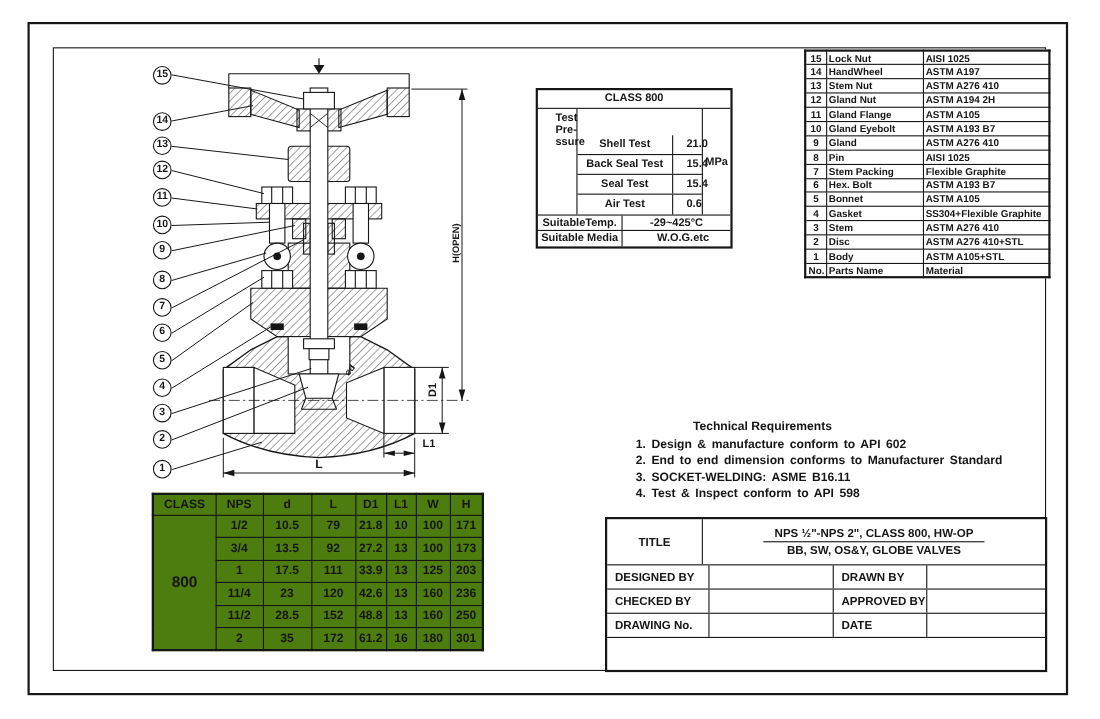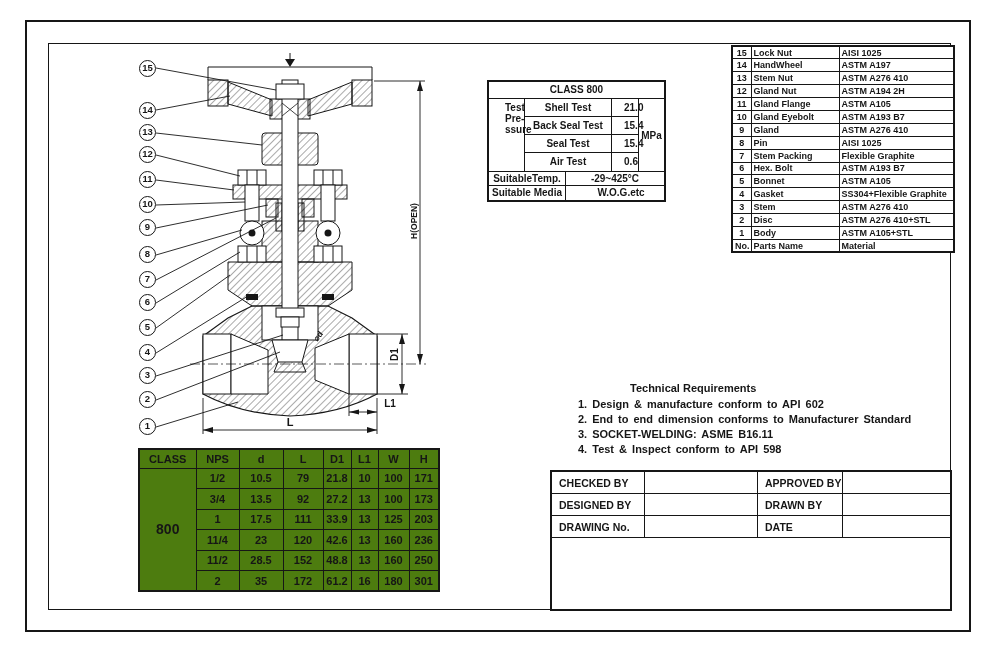--- a/index.html
+++ b/index.html
@@ -14,21 +14,21 @@
              font-size:9.5px; font-weight:bold; text-align:center; line-height:14px; background:#fff; }
   .dimlab { position:absolute; font-size:10px; font-weight:bold; text-align:center; }
   .rot90 { transform:rotate(-90deg); transform-origin:center; }
 
   
   .ptable { position:absolute; left:487px; top:80px; width:179px; border:2px solid #161616; background:#fff;
             font-size:10px; font-weight:bold; }
   .pt-title { height:17px; border-bottom:1.5px solid #161616; text-align:center; line-height:16px; }
   .pt-mid { display:flex; border-bottom:1.5px solid #161616; }
   .pt-group { width:36px; border-right:1.5px solid #161616; white-space:pre-line; padding:3px 0 0 16px; line-height:11px; }
-  .pt-inner { flex:1; }
+  .pt-inner { flex:1;margin-top:24px; }
   .pt-irow { display:flex; height:18px; border-bottom:1.5px solid #161616; }
   .pt-irow:last-child { border-bottom:none; }
   .pt-lab { flex:1; text-align:center; line-height:17px; }
   .pt-val { width:27px; border-left:1.5px solid #161616; text-align:center; line-height:17px;padding-left:12px; }
   .pt-unit { width:26px; border-left:1.5px solid #161616; display:flex; align-items:center; justify-content:center; }
   .pt-row { display:flex; height:14px; border-bottom:1.5px solid #161616; }
   .pt-row:last-child { border-bottom:none;gap:12px; }
   .pt-lab2 { width:77px; border-right:1.5px solid #161616; text-align:center; line-height:13px; }
   .pt-val2 { flex:1; text-align:center; line-height:13px; }
 
@@ -448,33 +448,40 @@
       <td>172</td>
       <td>61.2</td>
       <td>16</td>
       <td>180</td>
       <td>301</td>
     </tr>
   </tbody>
     </table>
 
   <div class="tblock">
+    <div class="tb-r1">
+      <div class="tb-title-label">TITLE</div>
+      <div class="tb-title-content">
+        <div class="tb-line1">NPS ½"-NPS 2", CLASS 800, HW-OP</div>
+        <div class="tb-line2">BB, SW, OS&amp;Y, GLOBE VALVES</div>
+      </div>
+    </div>
+    <div class="tb-row">
+      <div class="tb-cell tb-l1">DESIGNED BY</div>
+      <div class="tb-cell tb-v1"></div>
+      <div class="tb-cell tb-l2">DRAWN BY</div>
+      <div class="tb-cell tb-v2"></div>
+    </div>
     <div class="tb-row">
       <div class="tb-cell tb-l1">CHECKED  BY</div>
       <div class="tb-cell tb-v1"></div>
       <div class="tb-cell tb-l2">APPROVED BY</div>
       <div class="tb-cell tb-v2"></div>
     </div>
     <div class="tb-row">
-      <div class="tb-cell tb-l1">DESIGNED BY</div>
-      <div class="tb-cell tb-v1"></div>
-      <div class="tb-cell tb-l2">DRAWN BY</div>
-      <div class="tb-cell tb-v2"></div>
-    </div>
-    <div class="tb-row">
       <div class="tb-cell tb-l1">DRAWING No.</div>
       <div class="tb-cell tb-v1"></div>
       <div class="tb-cell tb-l2">DATE</div>
       <div class="tb-cell tb-v2"></div>
     </div>
     <div class="tb-empty"></div>
   </div>
 </div>
 
 </body></html>

